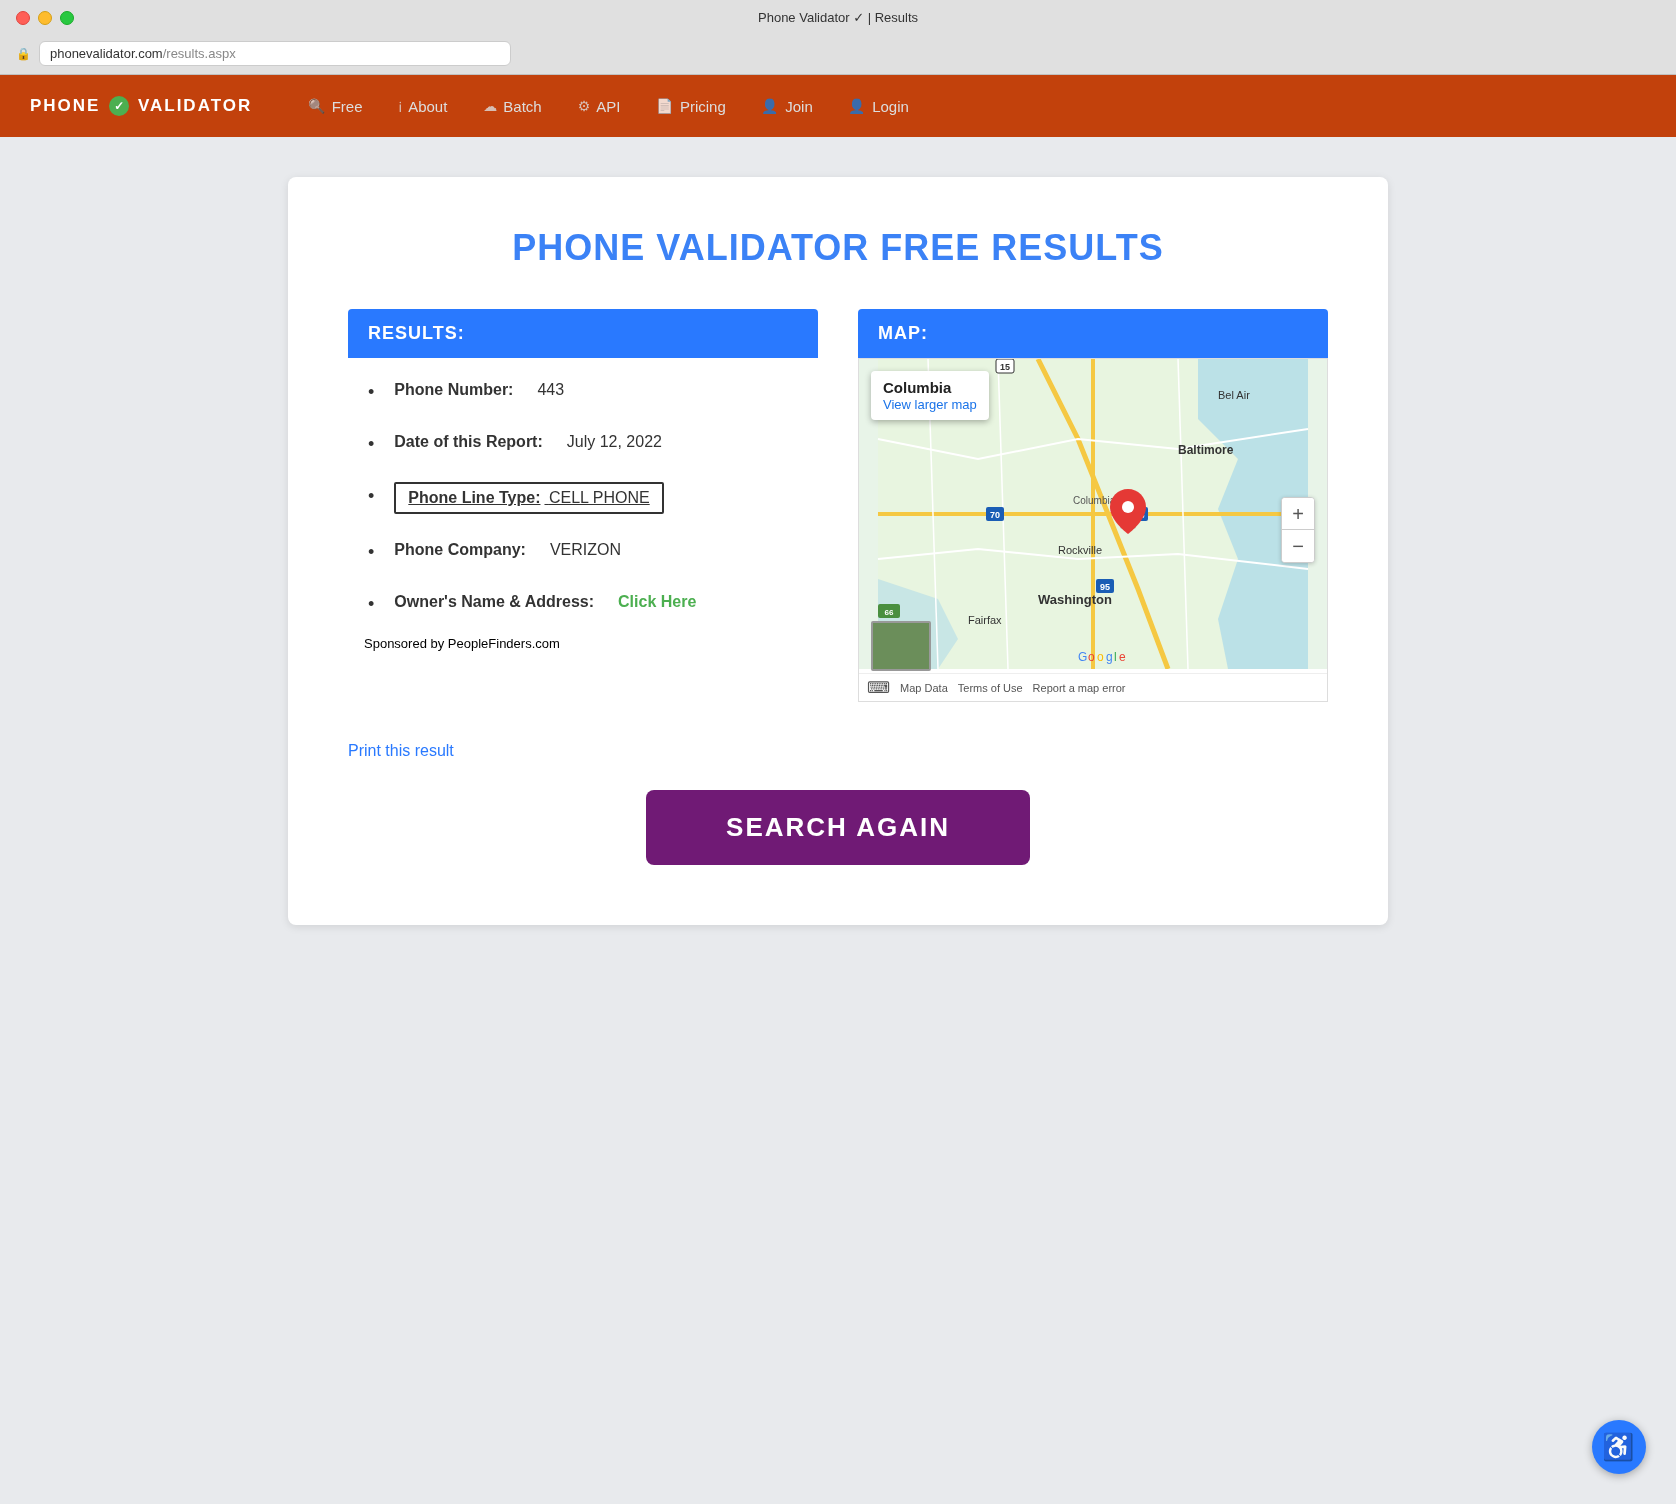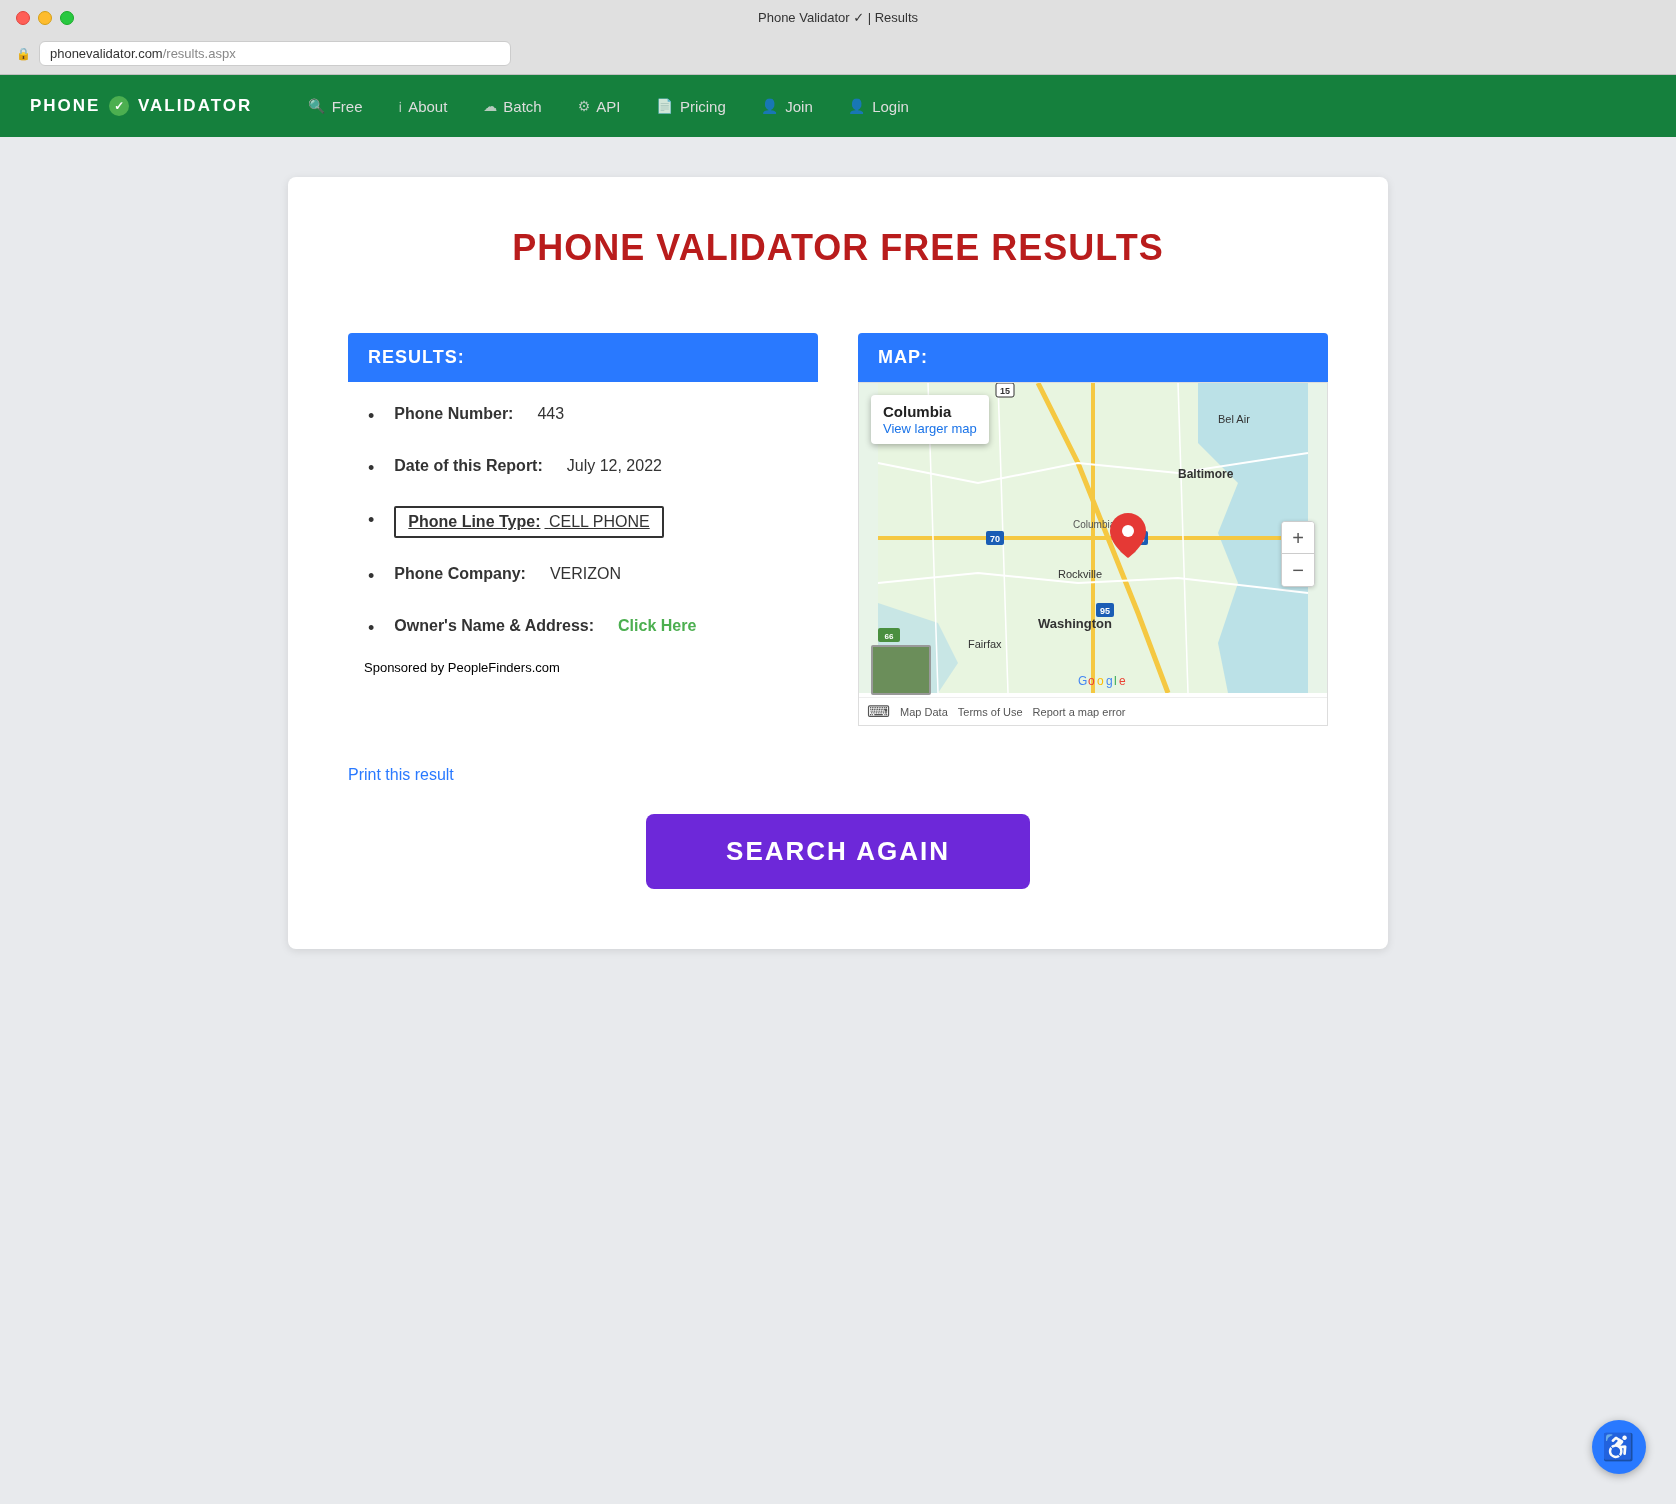--- a/index.html
+++ b/index.html
@@ -58,21 +58,21 @@
       padding: 4px 10px;
       font-size: 13px;
       color: #333;
       width: 472px;
     }
     .address-domain { color: #333; }
     .address-path { color: #888; }
 
     
     .nav-bar {
-      background: #15803d;
+      background: #c2410c;
       display: flex;
       align-items: center;
       padding: 0 30px;
       height: 62px;
       gap: 0;
     }
     .nav-logo {
       display: flex;
       align-items: center;
       margin-right: 40px;
@@ -130,23 +130,23 @@
       background: white;
       border-radius: 8px;
       max-width: 1100px;
       margin: 0 auto;
       padding: 50px 60px 60px;
       box-shadow: 0 2px 8px rgba(0,0,0,0.1);
     }
     .page-heading {
       font-size: 36px;
       font-weight: 900;
-      color: #b91c1c;
+      color: #3b82f6;
       text-align: center;
-      margin-bottom: 64px;
+      margin-bottom: 40px;
       text-transform: uppercase;
       letter-spacing: 1px;
     }
 
     
     .results-layout {
       display: flex;
       gap: 40px;
       margin-bottom: 40px;
     }
@@ -317,21 +317,21 @@
       text-decoration: none;
       cursor: pointer;
     }
 
     
     .search-again-wrap {
       text-align: center;
       margin-top: 10px;
     }
     .search-again-btn {
-      background: #6d28d9;
+      background: #701a75;
       color: white;
       font-size: 26px;
       font-weight: 900;
       letter-spacing: 2px;
       border: none;
       border-radius: 8px;
       padding: 22px 80px;
       cursor: pointer;
       text-transform: uppercase;
       text-align: right;

